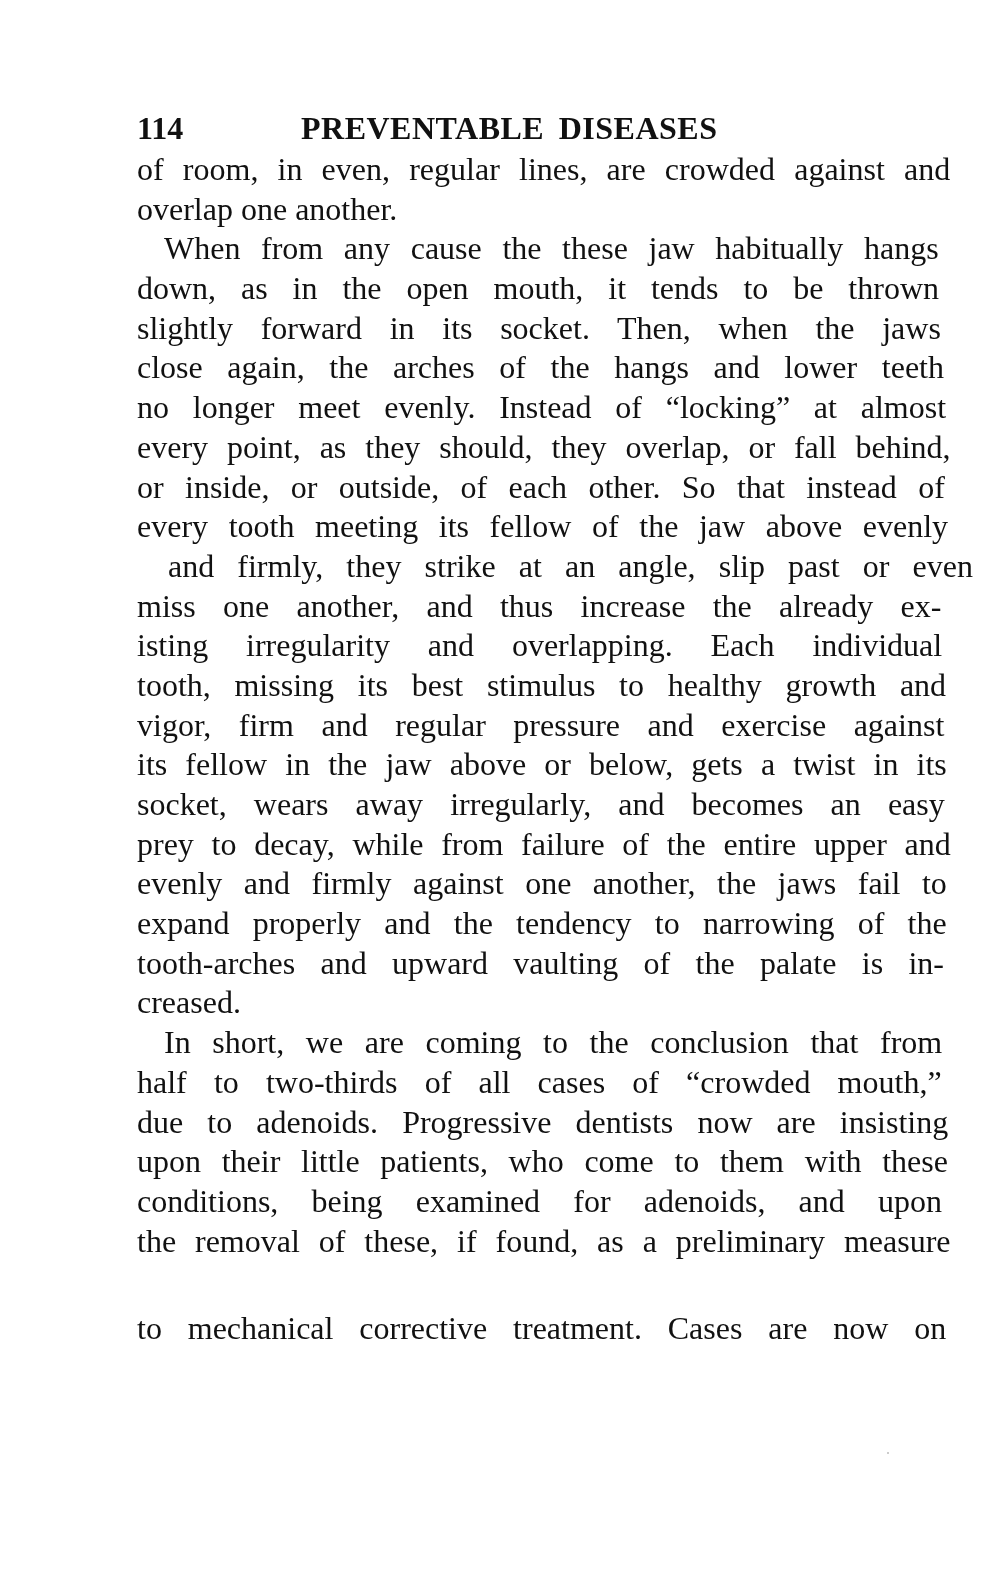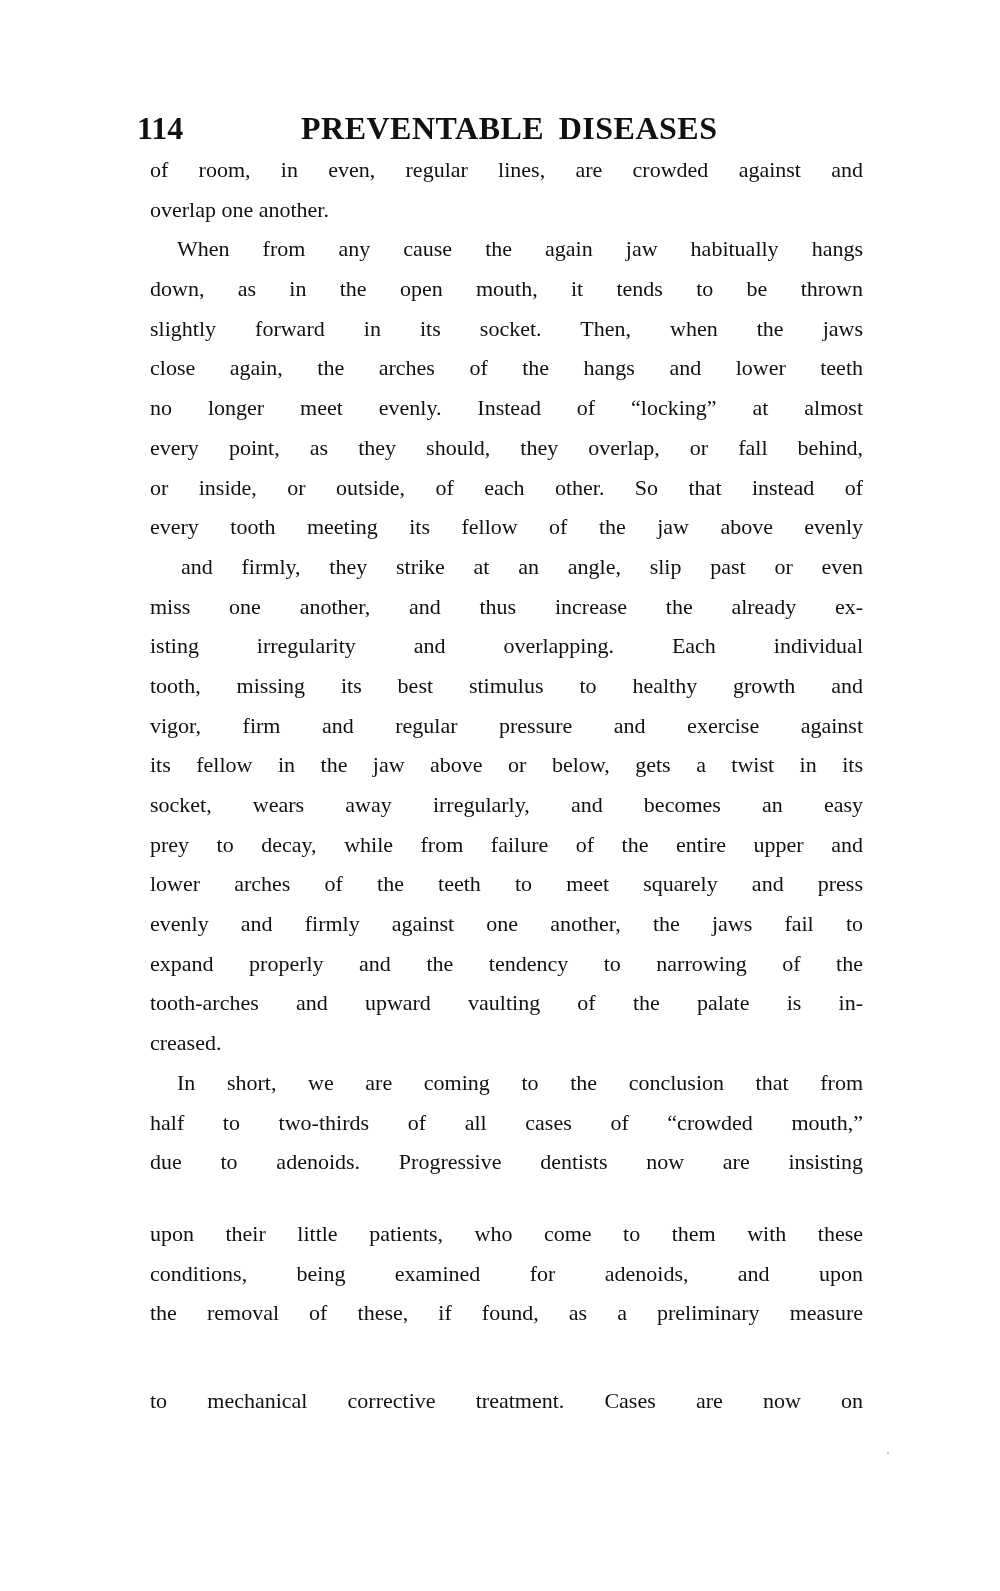--- a/index.html
+++ b/index.html
@@ -35,24 +35,24 @@
     .running-title {
       position: absolute;
       left: 164px;
       top: 0;
       font-weight: bold;
       letter-spacing: 0.5px;
       word-spacing: 6px;
     }
     .text-block {
       position: absolute;
-      left: 150px;
+      left: 137px;
       top: 150px;
       width: 713px;
-      font-size: 22px;
+      font-size: 32px;
     }
     .line {
       display: block;
       height: 39.7px;
       line-height: 39.7px;
       white-space: nowrap;
       text-align: justify;
       text-align-last: justify;
       overflow: visible;
     }
@@ -81,47 +81,46 @@
 </div>
 
 <div class="text-block">
 
   <div>
     <span class="line" style="text-align: left; display: block; word-spacing: 11.1753px;">of room, in even, regular lines, are crowded against and</span>
     <span class="line last">overlap one another.</span>
   </div>
 
   <div>
-    <span class="line indent" style="text-align: left; display: block; word-spacing: 12.6309px;">When from any cause the again jaw habitually hangs</span>
+    <span class="line indent" style="text-align: left; display: block; word-spacing: 12.6309px;">When from any cause the these jaw habitually hangs</span>
     <span class="line" style="text-align: left; display: block; word-spacing: 16.9172px;">down, as in the open mouth, it tends to be thrown</span>
     <span class="line" style="text-align: left; display: block; word-spacing: 19.6855px;">slightly forward in its socket. Then, when the jaws</span>
     <span class="line" style="text-align: left; display: block; word-spacing: 16.6094px;">close again, the arches of the hangs and lower teeth</span>
     <span class="line" style="text-align: right; display: block; word-spacing: 15.752px;">no longer meet evenly. Instead of “locking” at almost</span>
     <span class="line" style="text-align: left; display: block; word-spacing: 10.9132px;">every point, as they should, they overlap, or fall behind,</span>
     <span class="line" style="text-align: left; display: block; word-spacing: 13.3328px;">or inside, or outside, of each other. So that instead of</span>
     <span class="line" style="text-align: center; display: block; word-spacing: 12.6146px;">every tooth meeting its fellow of the jaw above evenly</span>
     <span class="line" style="text-align: left; display: block; word-spacing: 15.1188px; margin-left: 31px;">and firmly, they strike at an angle, slip past or even</span>
     <span class="line" style="text-align: left; display: block; word-spacing: 19.2969px;">miss one another, and thus increase the already ex-</span>
     <span class="line" style="text-align: left; display: block; word-spacing: 29.8781px;">isting irregularity and overlapping. Each individual</span>
     <span class="line" style="text-align: right; display: block; word-spacing: 15.6953px;">tooth, missing its best stimulus to healthy growth and</span>
     <span class="line" style="text-align: left; display: block; word-spacing: 19.5469px;">vigor, firm and regular pressure and exercise against</span>
     <span class="line" style="text-align: left; display: block; word-spacing: 10.112px;">its fellow in the jaw above or below, gets a twist in its</span>
     <span class="line" style="text-align: left; display: block; word-spacing: 19.1004px;">socket, wears away irregularly, and becomes an easy</span>
     <span class="line" style="text-align: right; display: block; word-spacing: 9.70469px;">prey to decay, while from failure of the entire upper and</span>
-    <span class="line" style="text-align: left; display: block; word-spacing: 16.0122px;">lower arches of the teeth to meet squarely and press</span>
     <span class="line" style="text-align: left; display: block; word-spacing: 13.5px;">evenly and firmly against one another, the jaws fail to</span>
     <span class="line" style="text-align: left; display: block; word-spacing: 15.2422px;">expand properly and the tendency to narrowing of the</span>
     <span class="line" style="text-align: left; display: block; word-spacing: 17.3418px;">tooth-arches and upward vaulting of the palate is in-</span>
     <span class="line last">creased.</span>
   </div>
 
   <div>
     <span class="line indent" style="text-align: left; display: block; word-spacing: 13.599px;">In short, we are coming to the conclusion that from</span>
     <span class="line" style="text-align: left; display: block; word-spacing: 19.1543px;">half to two-thirds of all cases of “crowded mouth,”</span>
     <span class="line" style="text-align: left; display: block; word-spacing: 16.0938px;">due to adenoids. Progressive dentists now are insisting</span>
-    <span class="line" style="text-align: left; display: block; word-spacing: 12.691px; margin-top: 32px;">upon their little patients, who come to them with these</span>
+    <span class="line" style="text-align: left; display: block; word-spacing: 12.691px;">upon their little patients, who come to them with these</span>
     <span class="line" style="text-align: left; display: block; word-spacing: 25.1484px;">conditions, being examined for adenoids, and upon</span>
     <span class="line" style="text-align: left; display: block; word-spacing: 10.9201px;">the removal of these, if found, as a preliminary measure</span>
     <span class="line" style="text-align: left; display: block; word-spacing: 17.8661px; margin-top: 48px;">to mechanical corrective treatment. Cases are now on</span>
   </div>
 </div>
 
 <div class="speck"></div>
 
 </body></html>

